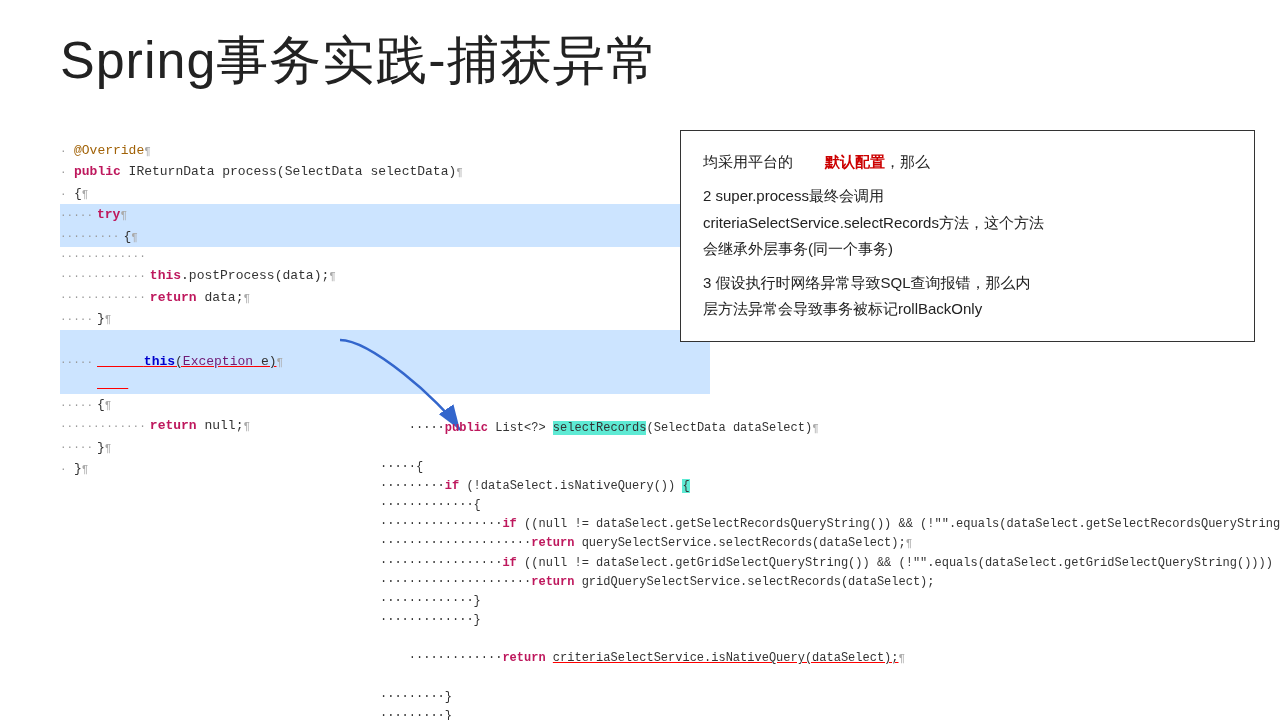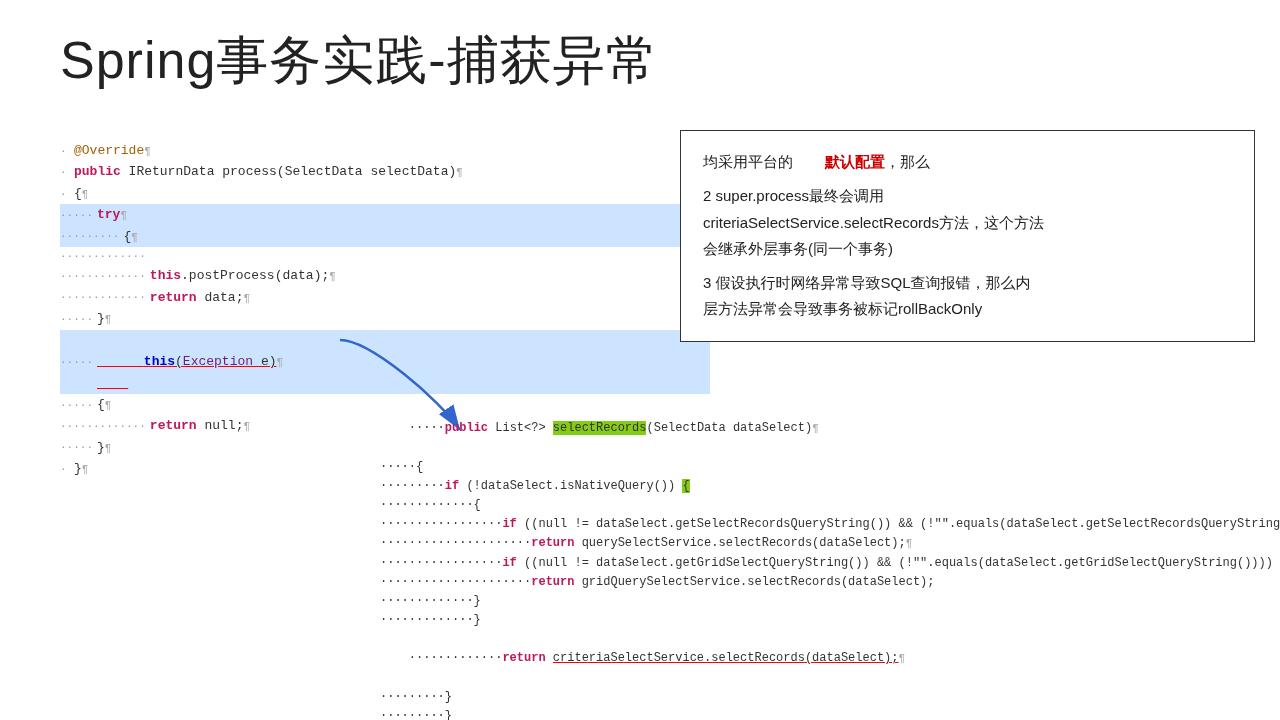--- a/index.html
+++ b/index.html
@@ -107,21 +107,21 @@
       color: #333;
       line-height: 1.6;
     }
 
     .code-area2 .code-line2 {
       display: block;
       white-space: pre;
       position: relative;
     }
 
-    .highlight-yellow { background: #84cc16; }
+    .highlight-yellow { background: #5eead4; }
 
     .underline-red {
       text-decoration: underline;
       text-decoration-color: red;
     }
   </style>
 </head>
 <body>
 
 <div class="page-title">Spring事务实践-捕获异常</div>
@@ -225,18 +225,18 @@
   <span class="code-line2">·····{</span>
   <span class="code-line2">·········<span class="kw">if</span> (!dataSelect.isNativeQuery()) <span class="highlight-yellow">{</span></span>
   <span class="code-line2">·············{</span>
   <span class="code-line2">·················<span class="kw">if</span> ((null != dataSelect.getSelectRecordsQueryString()) &amp;&amp; (!"".equals(dataSelect.getSelectRecordsQueryString())))</span>
   <span class="code-line2">·····················<span class="kw">return</span> querySelectService.selectRecords(dataSelect);<span class="pilcrow">¶</span></span>
   <span class="code-line2">·················<span class="kw">if</span> ((null != dataSelect.getGridSelectQueryString()) &amp;&amp; (!"".equals(dataSelect.getGridSelectQueryString()))) {</span>
   <span class="code-line2">·····················<span class="kw">return</span> gridQuerySelectService.selectRecords(dataSelect);</span>
   <span class="code-line2">·············}</span>
   <span class="code-line2">·············}</span>
   <span class="code-line2" style="position:relative;">
-    ·············<span class="kw">return</span> <span class="underline-red">criteriaSelectService.selectRecords(dataSelect);</span><span class="pilcrow">¶</span>
+    ·············<span class="kw">return</span> <span class="underline-red">criteriaSelectService.isNativeQuery(dataSelect);</span><span class="pilcrow">¶</span>
   </span>
   <span class="code-line2">·········}</span>
   <span class="code-line2">·········}</span>
 
 </div>
 
 </body></html>

